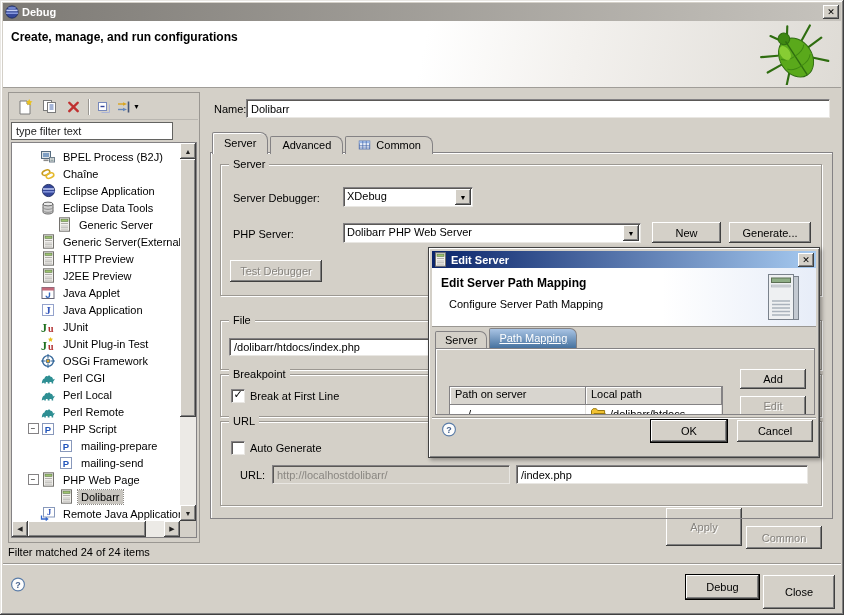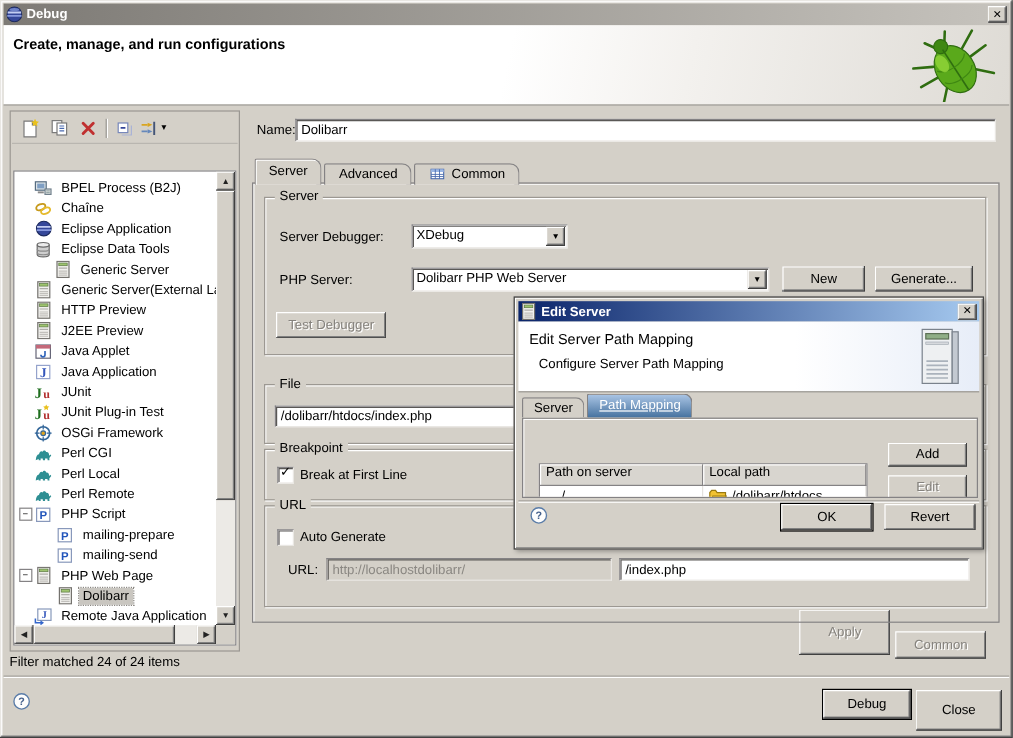--- a/index.html
+++ b/index.html
@@ -28,21 +28,21 @@
   .htitle{position:absolute;left:8px;top:9px;font-size:12px;font-weight:bold;}
   .bug{position:absolute;right:8px;top:2px;}
   
   .lpanel{position:absolute;left:8px;top:92px;width:190px;height:449px;border:1px solid #9a9792;background:#d4d0c8;}
   .toolbar{position:absolute;left:1px;top:1px;right:1px;height:25px;display:flex;align-items:center;padding:0 3px;border-bottom:1px solid #b9b6b0;}
   .tbtn{width:24px;height:22px;background:transparent;border:none;display:inline-flex;align-items:center;justify-content:center;padding:0;}
   .tsep{width:1px;height:16px;background:#9a9792;box-shadow:1px 0 0 #fff;margin:0 3px;}
   .dd{font-size:7px;margin-left:1px;}
   .filter{position:absolute;left:2px;top:29px;width:152px;height:14px;border:1px solid #636361;box-shadow:none;color:#222;}
   .tree{position:absolute;left:2px;top:49px;width:184px;height:394px;background:#fff;border:1px solid #848284;overflow:hidden;}
-  .trow{position:absolute;left:0;right:0;height:17px;display:flex;align-items:center;white-space:nowrap;}
+  .trow{position:absolute;left:12px;right:0;height:17px;display:flex;align-items:center;white-space:nowrap;}
   .slot{width:14px;flex:none;display:inline-flex;align-items:center;justify-content:center;}
   .texp{width:9px;height:9px;border:1px solid #848284;background:#fff;font-size:8px;line-height:7px;
         display:inline-flex;align-items:center;justify-content:center;}
   .ticn{width:16px;height:16px;margin-right:4px;flex:none;}
   .tlabel{padding:1px 3px;}
   .tlabel.selected{background:#c9c6c0;outline:1px dotted #8a8782;}
   .vbar{position:absolute;right:0;top:0;bottom:16px;width:16px;background:#eceae6;}
   .hbar{position:absolute;left:0;right:16px;bottom:0;height:16px;background:#eceae6;}
   .sbtn{position:absolute;width:16px;height:16px;display:flex;align-items:center;justify-content:center;font-size:7px;color:#222;padding:0;}
   .vthumb{position:absolute;left:0;top:16px;width:16px;height:258px;}
@@ -69,21 +69,21 @@
   .cb.checked::after{content:"✓";position:relative;top:-1px;}
   .fsep{position:absolute;left:3px;right:3px;top:563px;border-top:1px solid #9a9792;border-bottom:1px solid #fff;}
   
   .dlg{position:absolute;left:428px;top:247px;width:390px;height:209px;background:#d4d0c8;z-index:10;
        border:1px solid #404040;box-shadow:inset 1px 1px 0 #fff, inset -1px -1px 0 #808080, 2px 2px 4px rgba(0,0,0,.35);}
   .dtitle{position:absolute;left:3px;top:3px;right:3px;height:17px;display:flex;align-items:center;padding:0 2px;
        background:linear-gradient(to right,#0a246a,#a6caf0);color:#fff;font-weight:bold;justify-content:flex-end;}
   .dtitle .ttext{margin-left:4px;}
   .dheader{position:absolute;left:3px;top:20px;right:3px;height:58px;border-bottom:1px solid #9a9792;
        background:linear-gradient(to right,#ffffff 60%,#e7edf8);}
-  .dh1{position:absolute;left:9px;top:8px;font-size:12px;font-weight:normal;}
+  .dh1{position:absolute;left:9px;top:8px;font-size:12px;font-weight:bold;}
   .dh2{position:absolute;left:17px;top:30px;}
   .tower{position:absolute;right:16px;top:5px;}
   .dtabs{position:absolute;left:6px;top:81px;height:19px;display:flex;align-items:flex-end;z-index:3;}
   .dtab{display:inline-flex;align-items:center;height:15px;padding:0 9px 1px;border:1px solid #848284;border-bottom:none;
         border-radius:2px 7px 0 0;background:#d4d0c8;margin-right:2px;}
   .dtab.active{height:18px;background:linear-gradient(#a9c4e4,#46729f);color:#fff;text-decoration:underline;}
   .dcontent{position:absolute;left:6px;top:100px;width:378px;height:65px;border:1px solid #848284;box-shadow:inset 1px 1px 0 #fff;overflow:hidden;background:#d4d0c8;}
   .ptable{position:absolute;left:13px;top:9px;width:272px;height:70px;background:#fff;border:1px solid #848284;margin-top:28px;}
   .ptr{display:flex;}
   .thc{width:128px;height:15px;background:#d8d5cf;border-right:1px solid #848284;border-bottom:1px solid #848284;
@@ -174,20 +174,21 @@
               <path d="M12.5 2.5v11" stroke="#445577" stroke-width="1.6"></path>
               <path d="M2 5h5" stroke="#d9a520" stroke-width="1.4"></path>
               <path d="M7 3.2 11 5 7 6.8z" fill="#d9a520"></path>
               <path d="M2 10.5h5" stroke="#6688bb" stroke-width="1.4"></path>
               <path d="M7 8.7 11 10.5 7 12.3z" fill="#6688bb"></path>
             </svg>
           </span>
           <span class="dd">▼</span>
         </button>
       </div>
+    <input class="f filter" value="type filter text" style="">
     <div class="tree">
       <div id="treeRows">
           <div class="trow" style="top:5px;padding-left:2px">
             <span class="slot"></span>
             <span class="icn ticn">
               <svg width="16" height="16" viewBox="0 0 16 16">
                 <rect x="1.5" y="2.5" width="9" height="7" fill="#dde4e8" stroke="#566c80"></rect>
                 <rect x="3" y="4" width="6" height="4" fill="#7f9fc4"></rect>
                 <rect x="3.5" y="10.5" width="5" height="1.6" fill="#8a8a8a"></rect>
                 <rect x="9.5" y="8.5" width="5" height="4.5" fill="#e4e4e4" stroke="#70808c"></rect>
@@ -579,21 +580,21 @@
       <button class="b dis" style="position:absolute;left:304px;top:47px;width:66px;height:20px">Edit</button>
     </div>
     <div class="dsep"></div>
     <button class="help icn" style="left:12px;top:173px">
         <svg width="17" height="17" viewBox="0 0 17 17">
           <circle cx="8.5" cy="8.5" r="6.8" fill="#fdfdfd" stroke="#5a7ca8" stroke-width="1.2"></circle>
           <text x="8.5" y="12" font-size="9.5" font-weight="bold" fill="#44608c" text-anchor="middle">?</text>
         </svg>
       </button>
     <button class="b def" style="position:absolute;left:222px;top:172px;width:76px;height:22px">OK</button>
-    <button class="b" style="position:absolute;left:308px;top:172px;width:76px;height:22px">Revert</button>
+    <button class="b" style="position:absolute;left:308px;top:172px;width:76px;height:22px">Cancel</button>
   </div>
 
   <div class="fsep"></div>
   <button class="help icn" style="left:10px;top:576px;position:absolute">
       <svg width="17" height="17" viewBox="0 0 17 17">
         <circle cx="8.5" cy="8.5" r="6.8" fill="#fdfdfd" stroke="#5a7ca8" stroke-width="1.2"></circle>
         <text x="8.5" y="12" font-size="9.5" font-weight="bold" fill="#44608c" text-anchor="middle">?</text>
       </svg>
     </button>
   <button class="b def" style="position:absolute;left:686px;top:575px;width:73px;height:24px">Debug</button>

